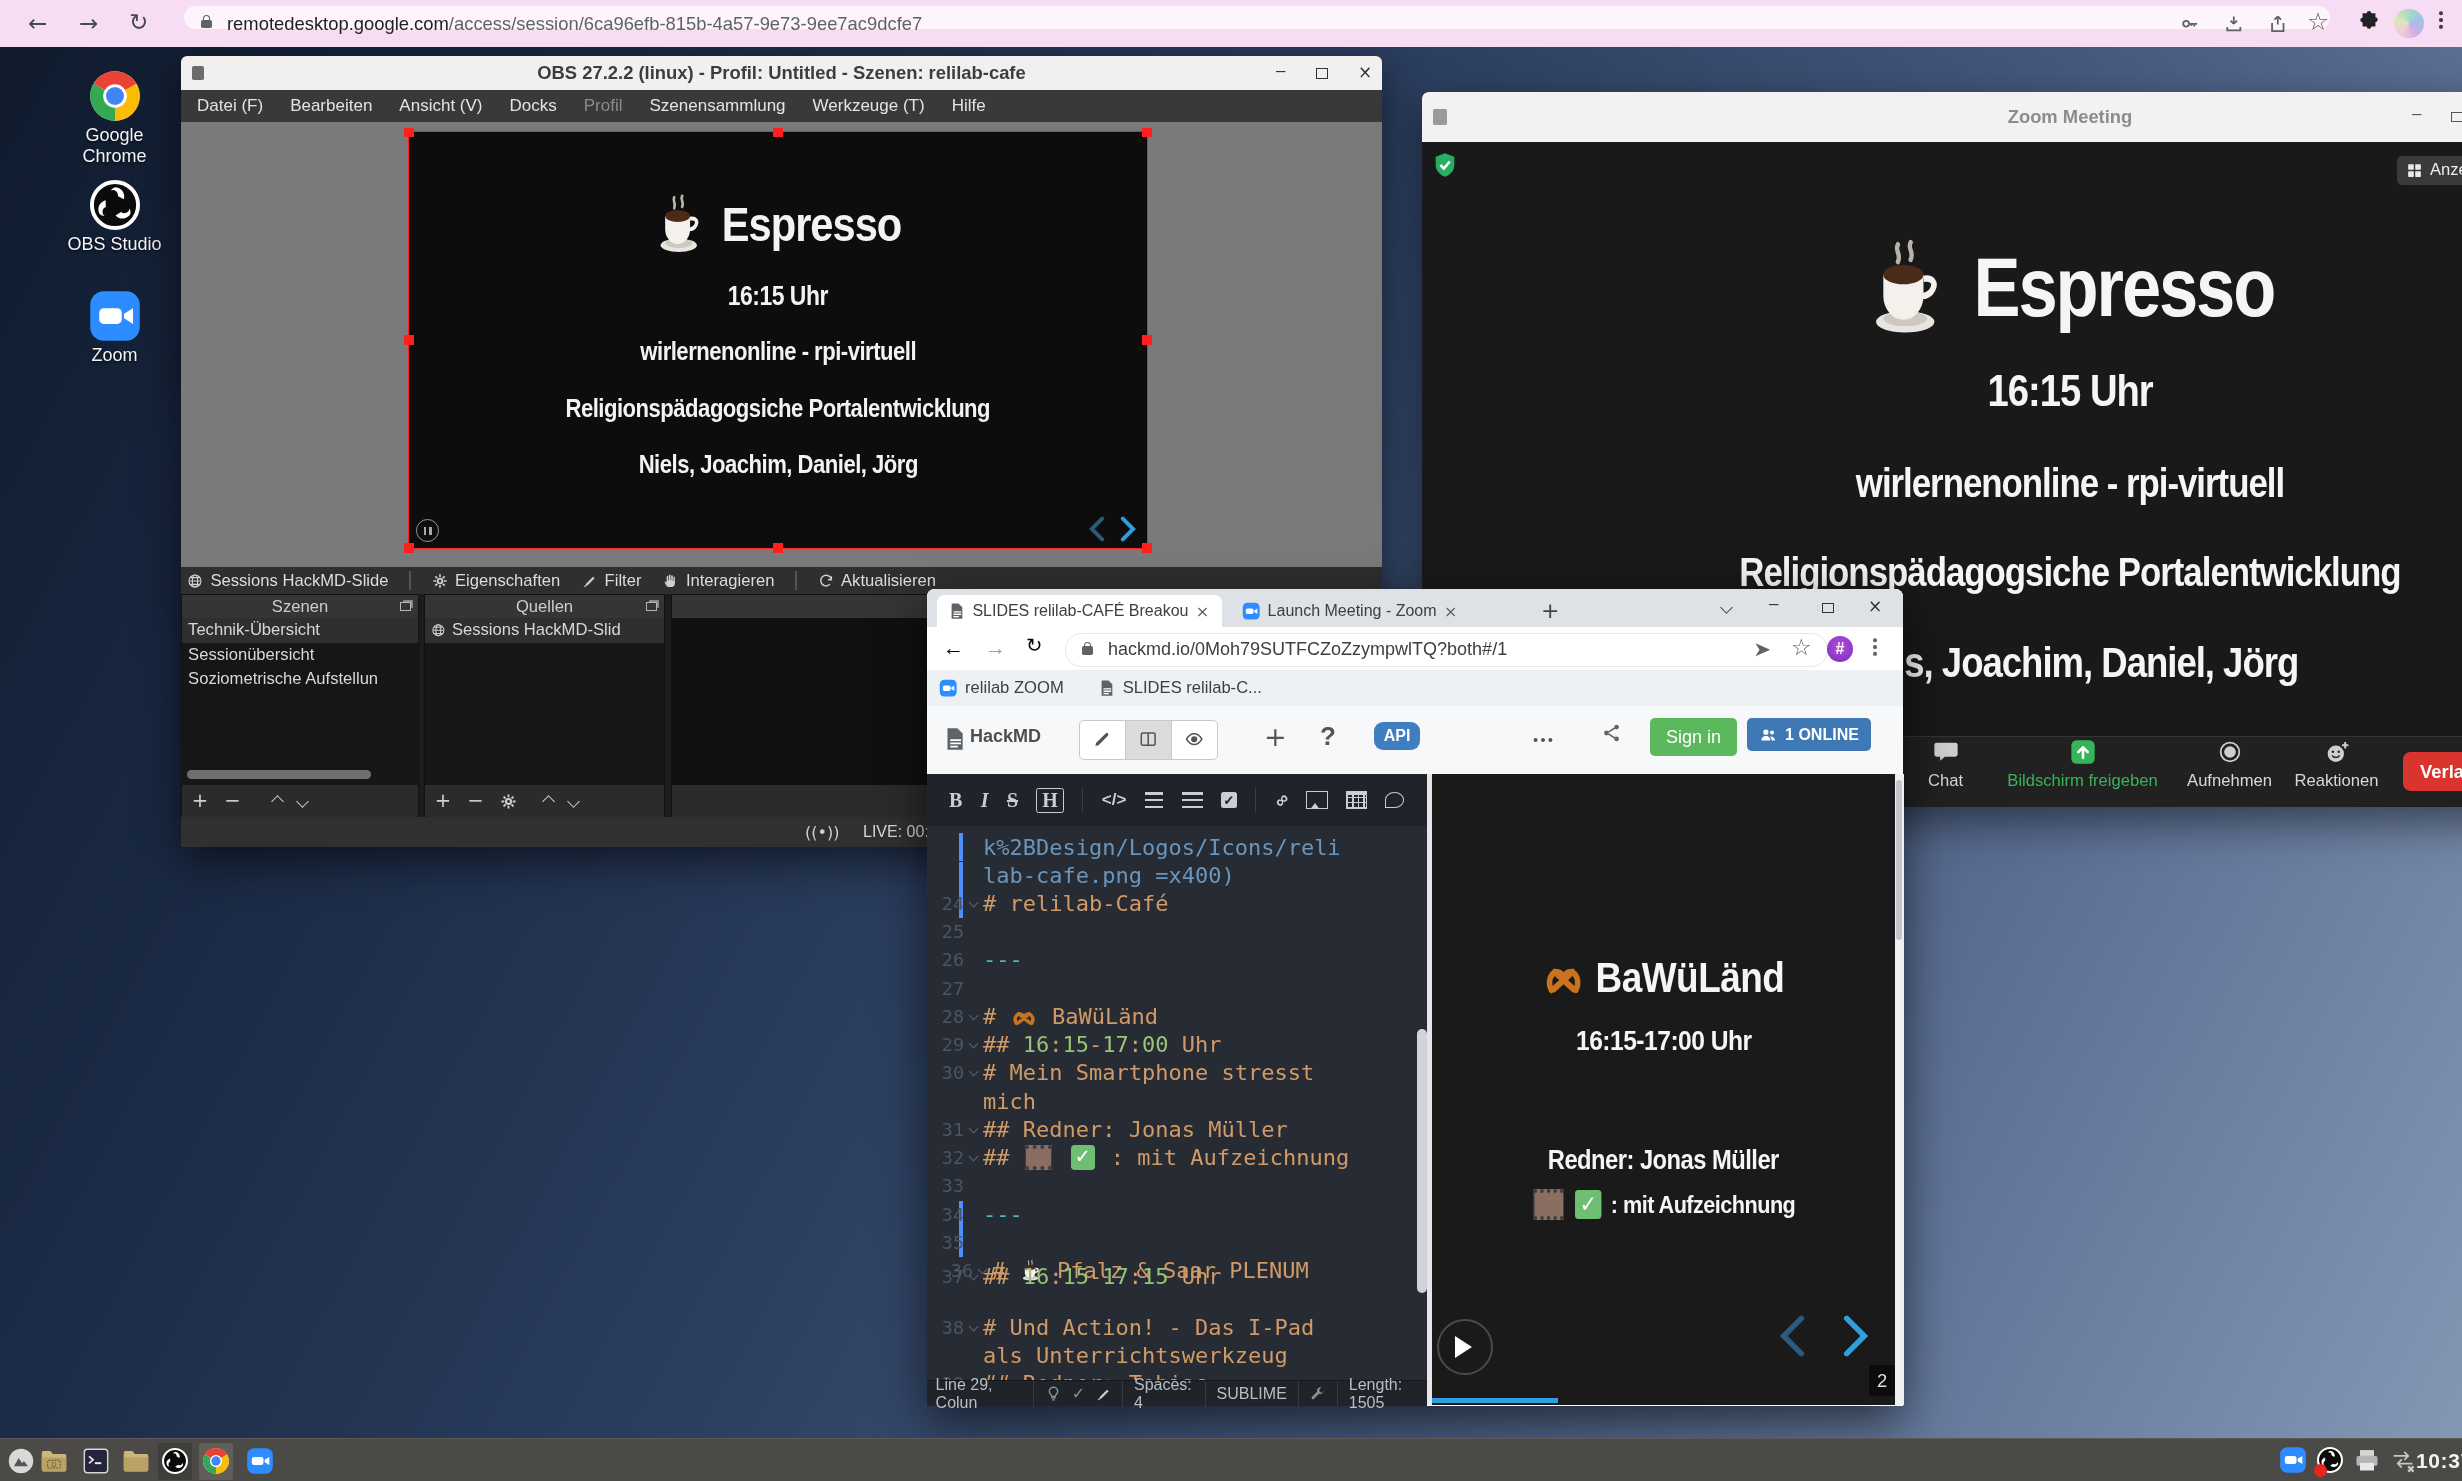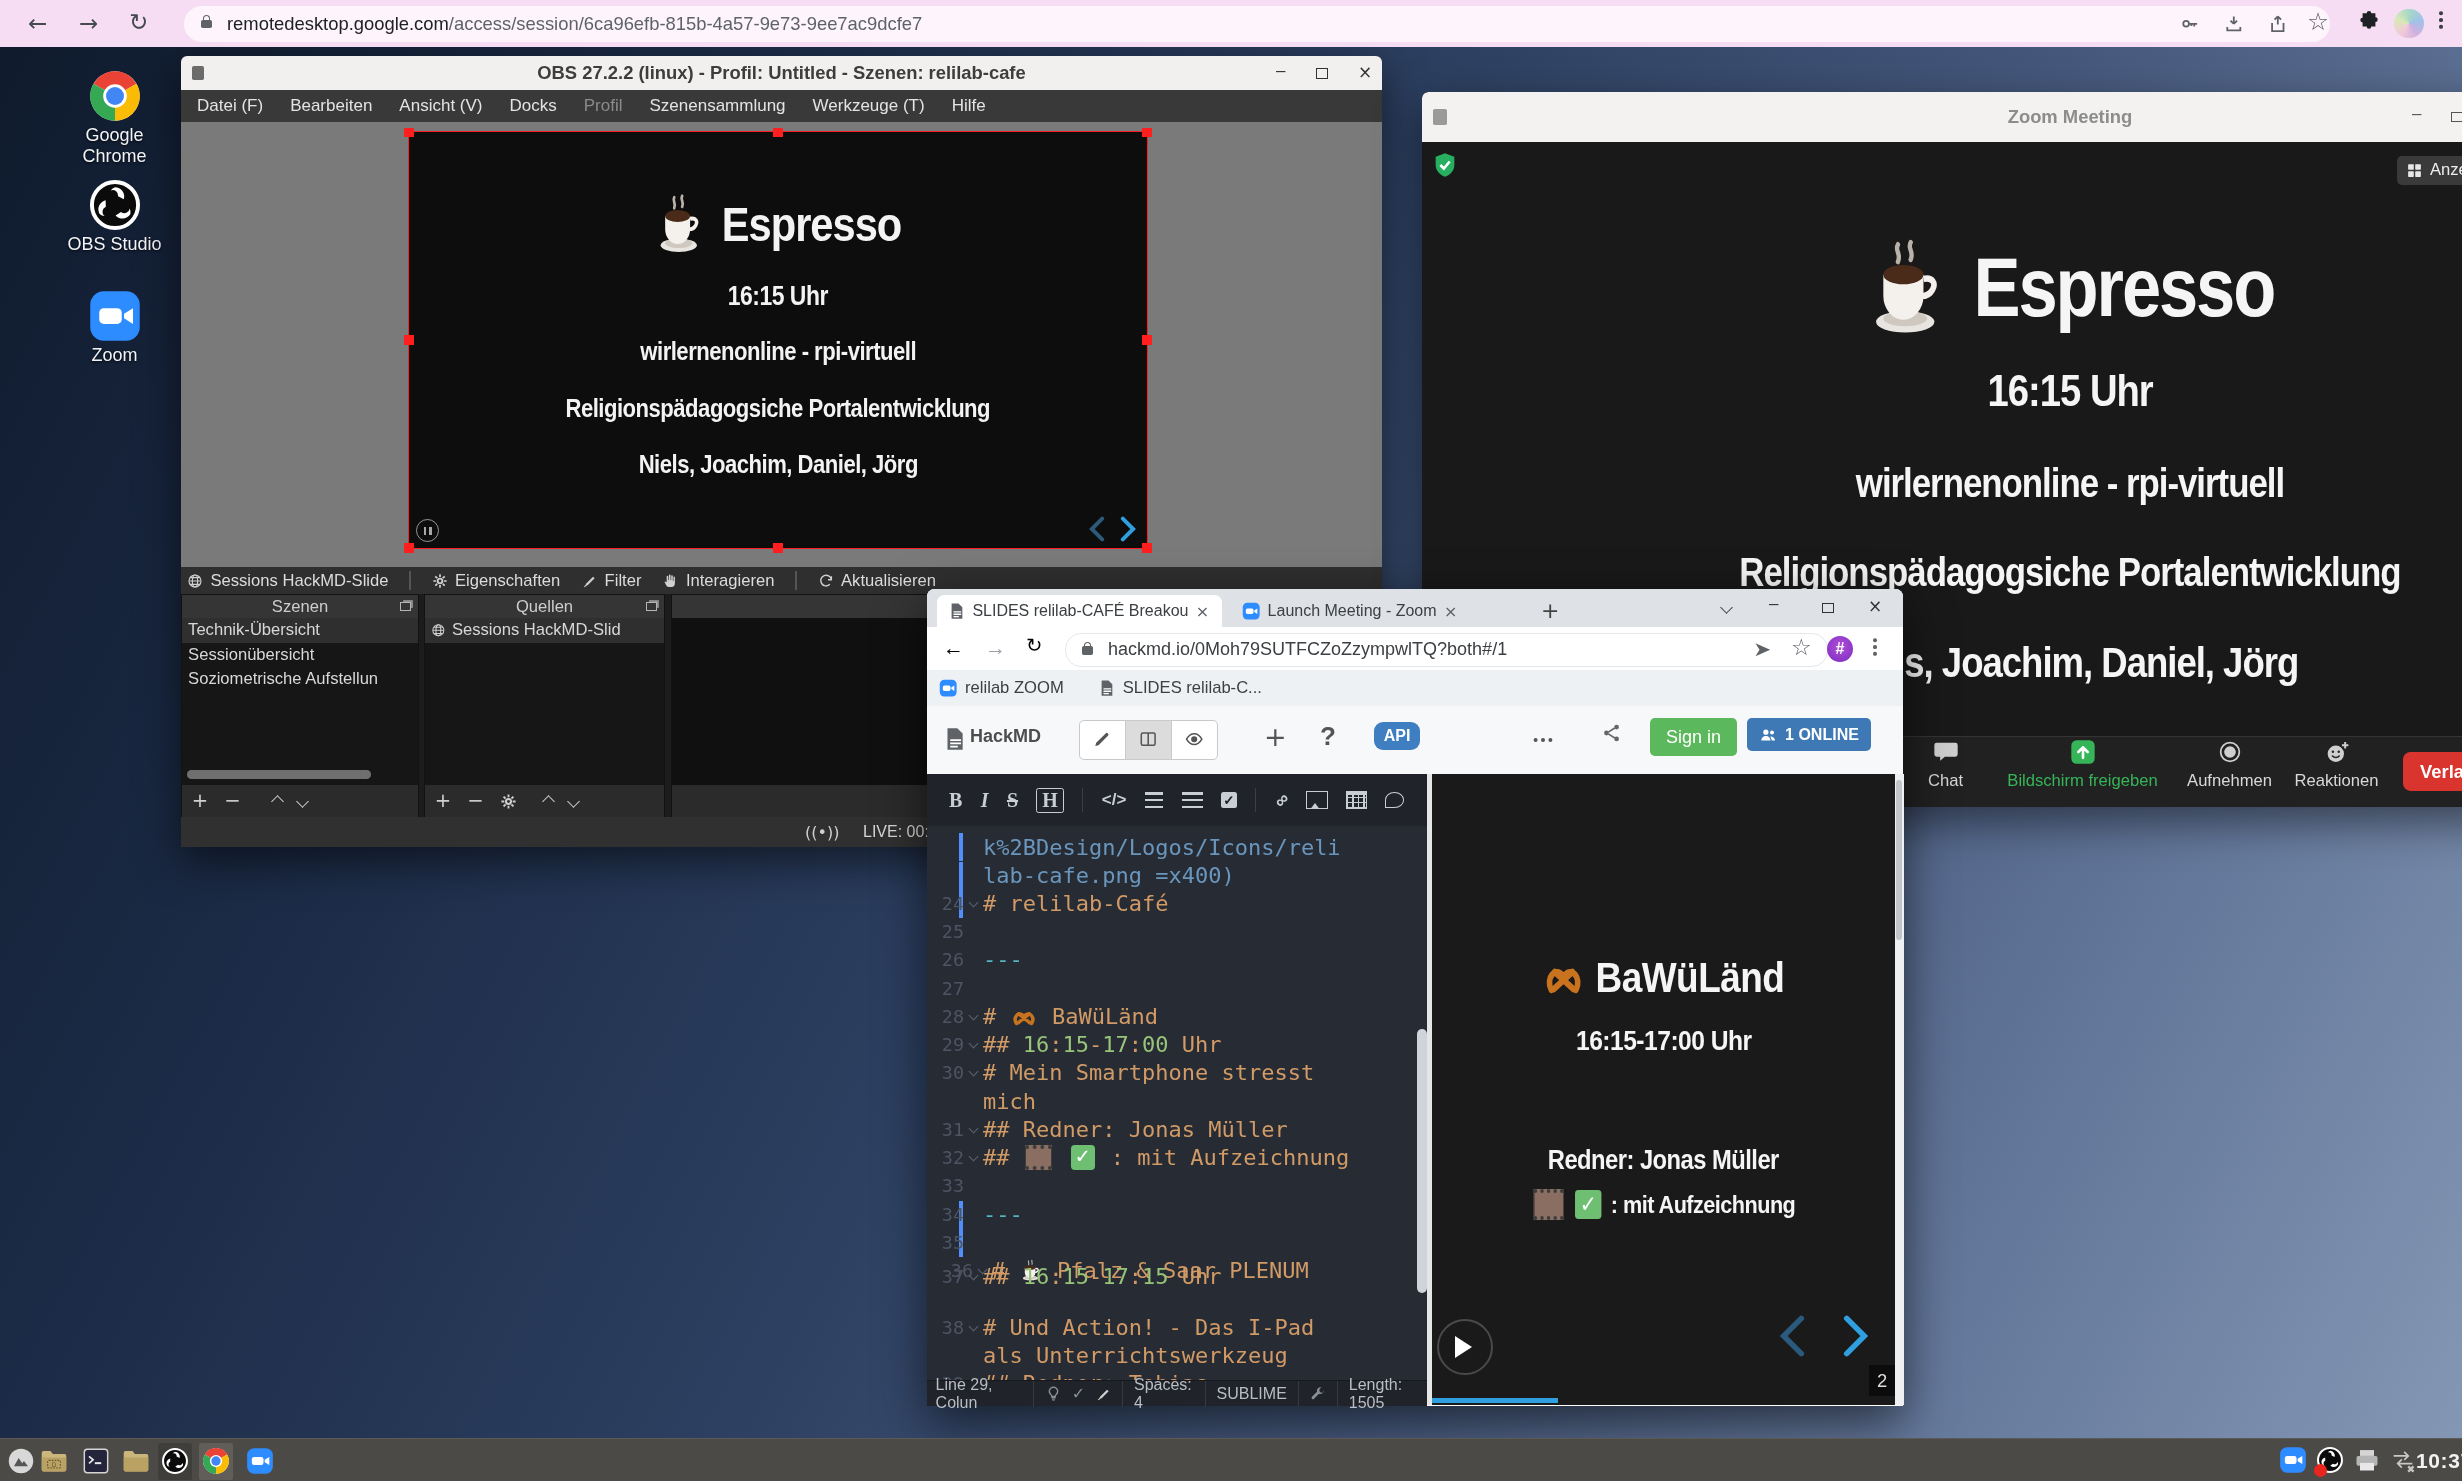--- a/index.html
+++ b/index.html
@@ -15,21 +15,21 @@
   .chv{display:inline-block;width:8px;height:8px;border-right:1.8px solid currentColor;border-bottom:1.8px solid currentColor;}
   .chv.down{transform:rotate(45deg);}
   .chv.up{transform:rotate(-135deg);}
   .lockico{width:11px;height:8.6px;background:#5f6368;border-radius:1.8px;position:relative;margin-top:4.9px;}
   .lockico::before{content:"";position:absolute;left:1.8px;top:-4.9px;width:4.9px;height:4.9px;border:1.8px solid #5f6368;border-bottom:none;border-radius:3.7px 3.7px 0 0;}
   .popout{width:8.6px;height:6.8px;border:1.2px solid #b5b5b5;box-shadow:2.5px -2.5px 0 -0.6px #8f8f8f;}
   .restore{width:9.8px;height:8.6px;border:1.5px solid currentColor;}
   
   .topbar{left:0;top:0;width:2462px;height:47px;background:var(--chrome-topbar-pink);z-index:50;}
   .topbar .navg{font-size:23px;color:#454a50;font-family:"DejaVu Sans",sans-serif;}
-  .omnibox{left:184px;top:5.5px;width:2146px;height:36px;border-radius:18px;background:#fdf4fc;}
+  .omnibox{left:184px;top:5.5px;width:2146px;height:23px;border-radius:18px;background:#fdf4fc;}
   .omni-url{font-size:18.4px;color:#202124;white-space:nowrap;}
   .omni-url .path{color:#5f6368;}
   .tico{color:#5f6368;}
   
   .dicon{width:123px;text-align:center;cursor:default;}
   .dicon .img{width:54px;height:54px;margin:0 auto;}
   .dicon .lbl{margin-top:2px;font-size:18px;color:#f2f4f8;text-shadow:0 1.2px 2.5px rgba(0,0,0,.8);}
   
   .obs-win{left:181px;top:56px;width:1201px;height:791px;z-index:10;border-radius:6.1px 6.1px 0 0;box-shadow:0 14.7px 43px rgba(0,0,0,.55);background:#1c1c1c;}
   .obs-title{left:0;top:0;width:100%;height:34px;background:#f1f0ee;border-radius:6.1px 6.1px 0 0;}

